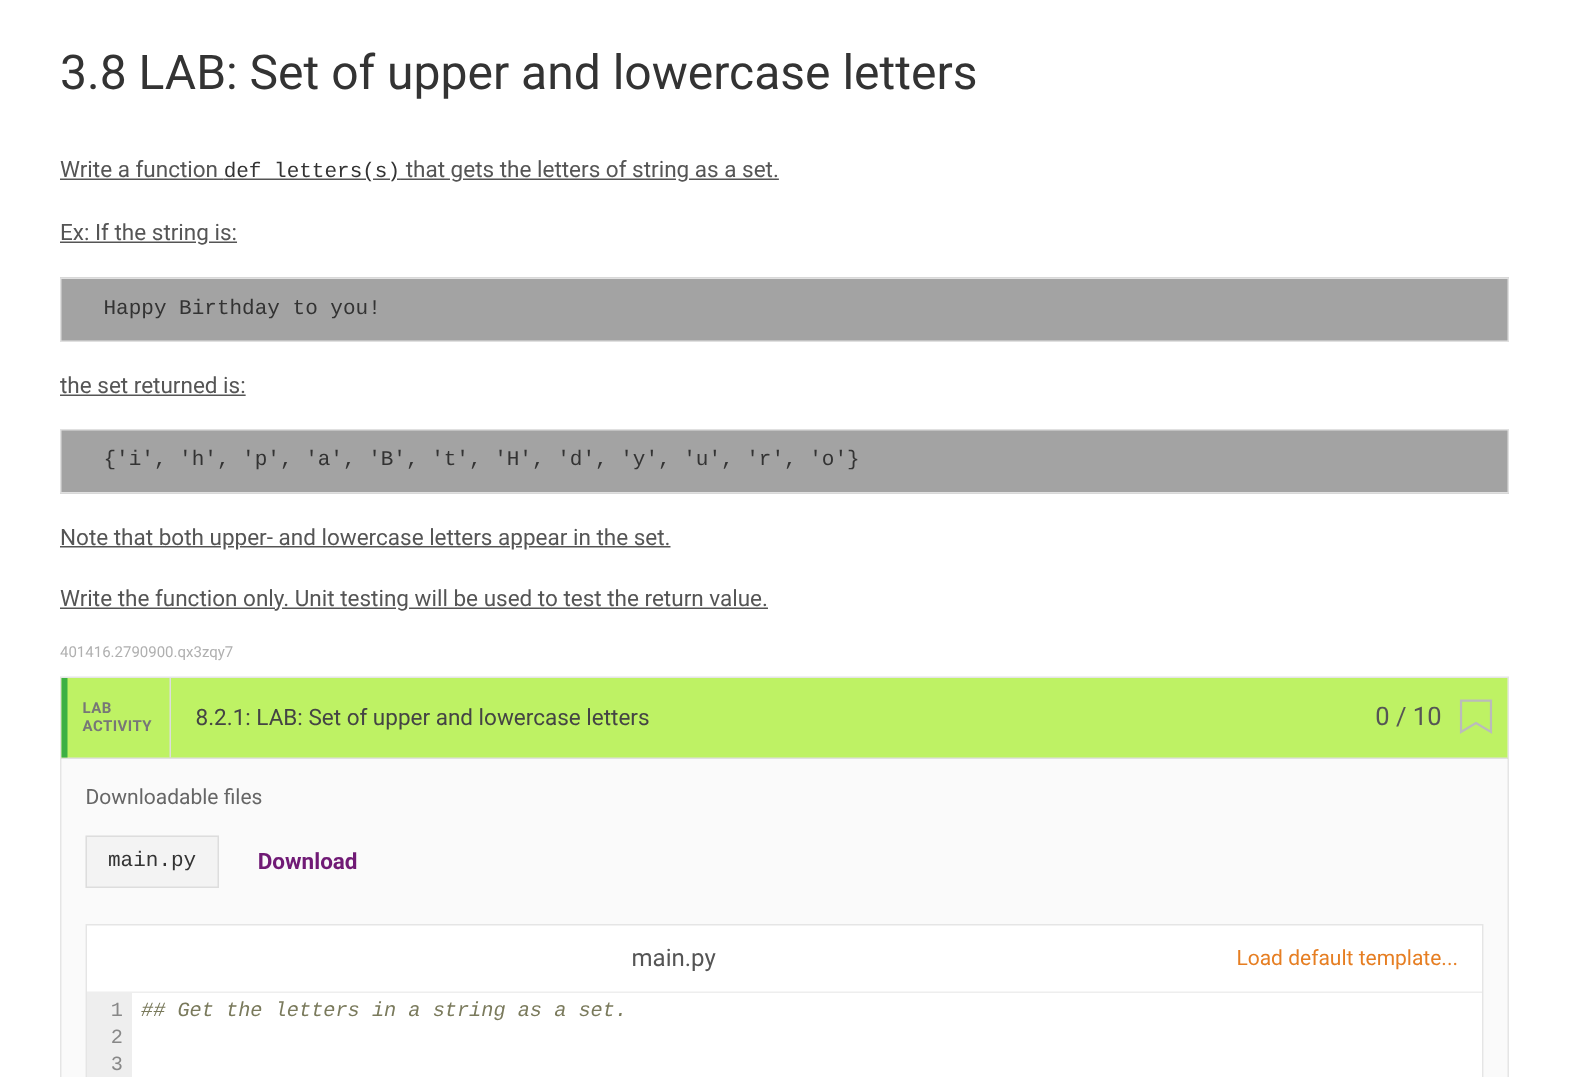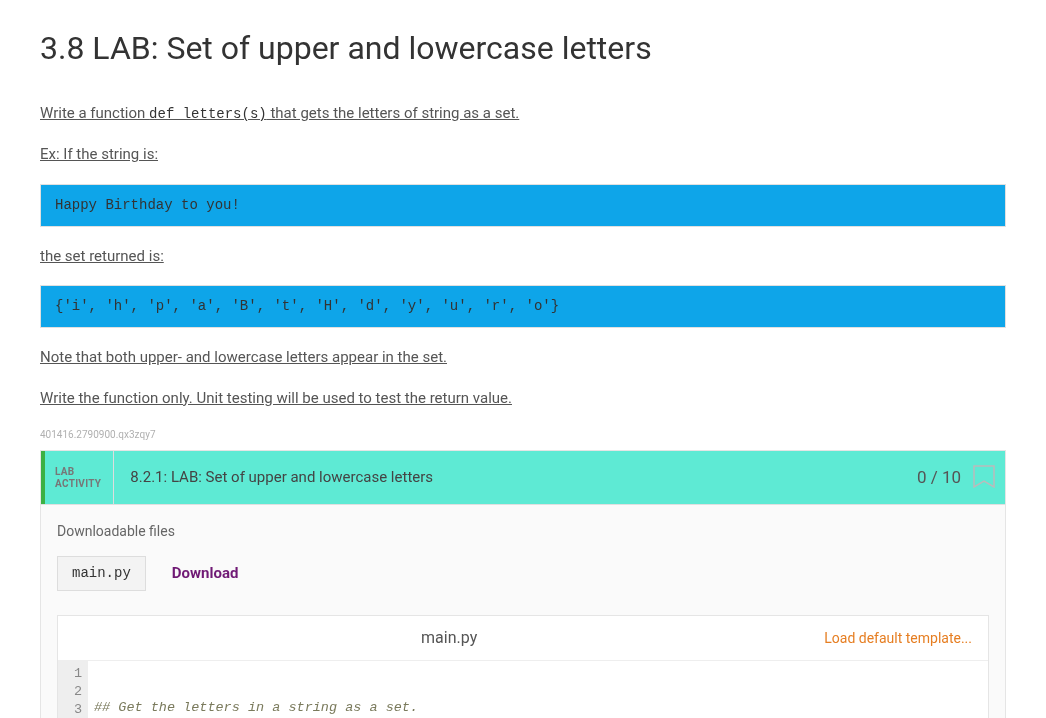--- a/index.html
+++ b/index.html
@@ -22,43 +22,43 @@
     color: #555;
     margin-bottom: 18px;
     text-decoration: underline;
   }
   code.inline {
     font-family: "Courier New", Courier, monospace;
     font-size: 14px;
     color: #333;
   }
   pre.codeblock {
-    background: #0ea5e9;
+    background: #a3a3a3;
     border: 1px solid #e0e0e0;
-    padding: 10px 14px;
+    padding: 10px 28px;
     font-family: "Courier New", Courier, monospace;
     font-size: 14px;
     color: #333;
     margin-bottom: 18px;
     white-space: pre;
     overflow-x: auto;
   }
   .tiny-id {
     font-size: 10px;
     color: #b0b0b0;
     margin-bottom: 8px;
   }
   .lab-container {
     border: 1px solid #e5e5e5;
     background: #fafafa;
   }
   .lab-header {
     display: flex;
     align-items: stretch;
-    background: #5eead4;
+    background: #bef264;
     border-bottom: 1px solid #e0e0e0;
     min-height: 54px;
   }
   .lab-green-bar {
     width: 4px;
     background: #3cb043;
     flex-shrink: 0;
   }
   .lab-activity-label {
     font-size: 10px;
@@ -160,21 +160,21 @@
     user-select: none;
     width: 30px;
     flex-shrink: 0;
   }
   .gutter div { height: 18px; }
   .code-area {
     padding: 4px 6px;
     flex: 1;
     white-space: pre;
   }
-  .code-line { height: 18px; margin-top: 34px; }
+  .code-line { height: 18px; }
   .code-comment { color: #7a7a5c; font-style: italic; }
 </style>
 </head>
 <body>
 
 <h1>3.8 LAB: Set of upper and lowercase letters</h1>
 
 <p class="prose">
   <span>Write a function </span><code class="inline">def letters(s)</code><span> that gets the letters of string as a set.</span>
 </p>

